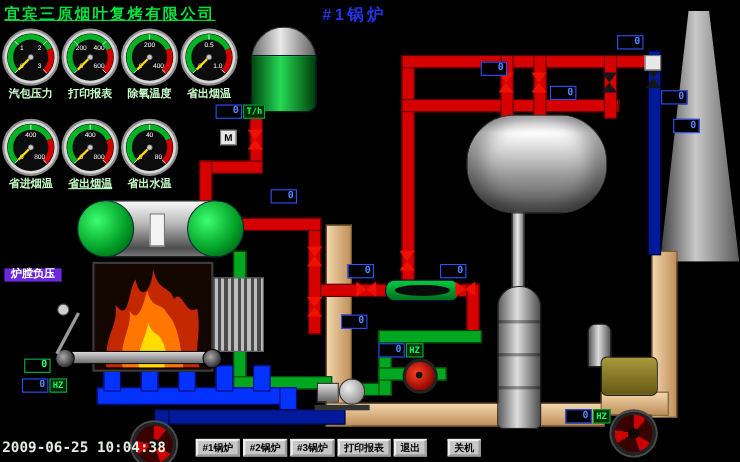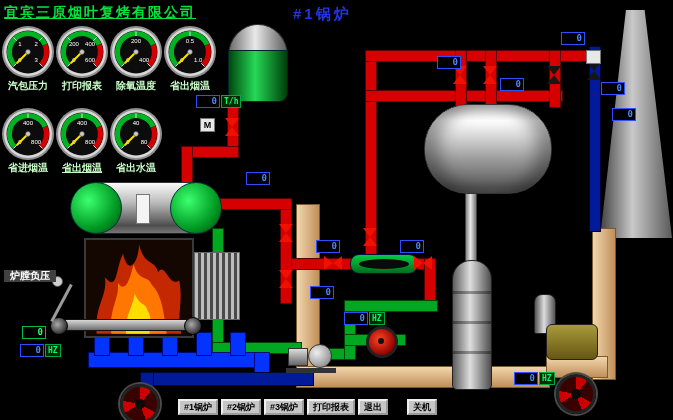--- a/index.html
+++ b/index.html
@@ -22,21 +22,21 @@
   .valve.v{transform:rotate(90deg);}
   
   .ro{position:absolute;z-index:6;display:flex;align-items:flex-start;}
   .rov{display:inline-block;width:20px;height:11px;background:#000;border:1px solid #3050ff;color:#4c86ff;font:bold 9px/11px "DejaVu Sans Mono",monospace;text-align:right;padding-right:2px;}
   .ro-green .rov{border-color:#00bb44;color:#33ff77;}
   .rou{display:inline-block;height:11px;border:1px solid #00a844;background:#002b00;color:#00ff66;font:bold 8px/11px "DejaVu Sans Mono",monospace;padding:0 2px;margin-left:1px;}
   .mbox{position:absolute;z-index:6;width:13px;height:12px;background:#e8e8e8;border:1px solid #777;color:#000;font:bold 9px/12px "Liberation Sans",sans-serif;text-align:center;}
   
   .gauge{position:absolute;z-index:7;}
   .glabel{position:absolute;z-index:7;text-align:center;font:bold 10px/12px "Liberation Sans",sans-serif;color:#c8ffc8;}
-  .glabel.alarm{background:#404040;color:#fff;margin-top:26px;}
+  .glabel.alarm{background:#6d28d9;color:#fff;}
   
   .company{position:absolute;left:4px;top:3px;z-index:8;font:bold 14px/18px "Liberation Sans",sans-serif;color:#00e33c;letter-spacing:2px;text-decoration:underline;}
   .btitle{position:absolute;left:293px;top:5px;z-index:8;font:bold 15px/18px "Liberation Sans",sans-serif;color:#2334e8;letter-spacing:3px;}
   
   .eq{position:absolute;z-index:3;}
   .z4{z-index:4;}
   .fan{position:absolute;z-index:4;border-radius:50%;border:3px solid #222;box-shadow:0 0 0 2px #4a4a4a;background:conic-gradient(#c00 0 40deg,#3a0000 40deg 120deg,#c00 120deg 160deg,#3a0000 160deg 240deg,#c00 240deg 280deg,#3a0000 280deg 360deg);}
   .fan::after{content:"";position:absolute;inset:34%;background:#0a0a0a;border-radius:50%;}
   .wheel{position:absolute;width:16px;height:16px;border-radius:50%;background:radial-gradient(circle at 40% 40%,#aaa,#222 80%);border:1px solid #000;}
   .rib{position:absolute;left:0;width:100%;height:3px;background:rgba(0,0,0,.35);}
@@ -326,20 +326,21 @@
         <text x="35.1" y="37.1" font-size="6" fill="#ffffff" text-anchor="middle" font-family="Liberation Sans,sans-serif">80</text>
         <line x1="27" y1="27" x2="15.7" y2="38.3" stroke="#ffe000" stroke-width="2"></line>
         <circle cx="27" cy="27" r="2.4" fill="#cccccc" stroke="#555" stroke-width="0.6"></circle>
       </svg></div>
   <div class="glabel" style="left:1px;top:162px;width:54px;">省进烟温</div>
   <div class="glabel" style="left:55px;top:162px;width:54px;text-decoration:underline;">省出烟温</div>
   <div class="glabel" style="left:109px;top:162px;width:54px;">省出水温</div>
 
   <div class="glabel alarm" style="left:4px;top:244px;width:52px;">炉膛负压</div>
 
+  <div class="timestamp">2009-06-25 10:04:38</div>
   <div class="btnbar">
     <button class="hbtn">#1锅炉</button>
     <button class="hbtn">#2锅炉</button>
     <button class="hbtn">#3锅炉</button>
     <button class="hbtn">打印报表</button>
     <button class="hbtn">退出</button>
     <button class="hbtn sep">关机</button>
   </div>
 
 </div>

